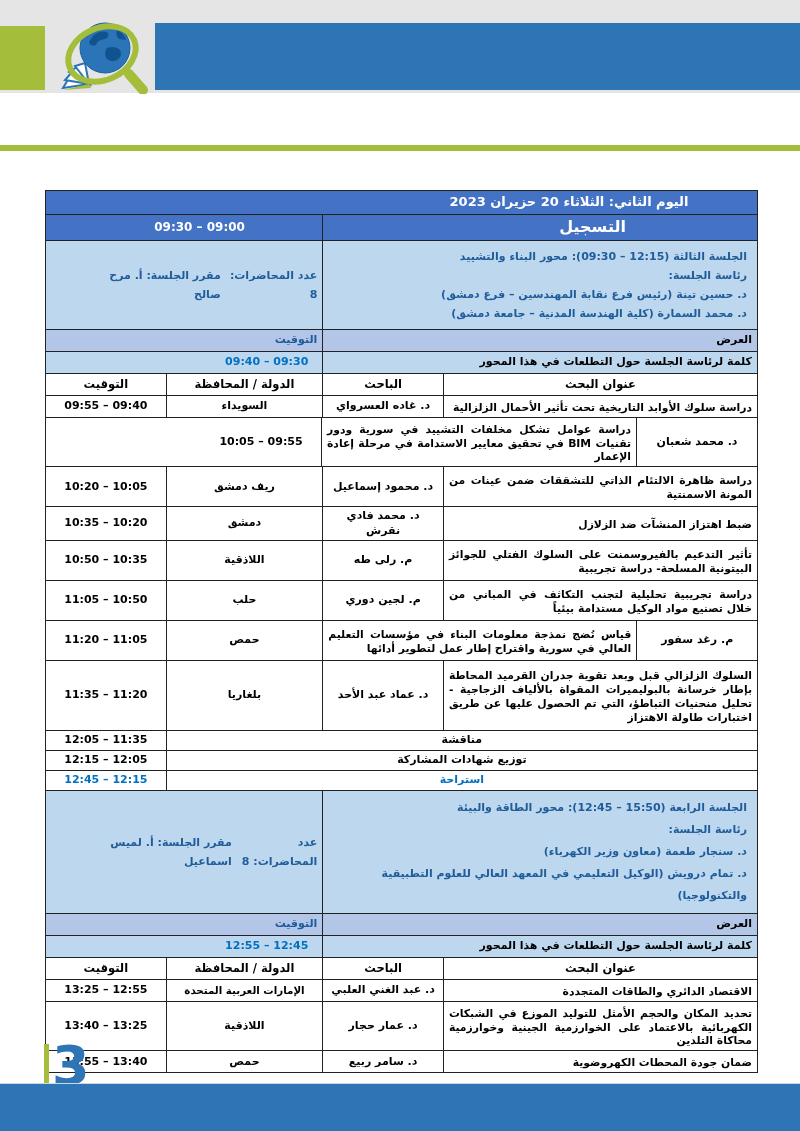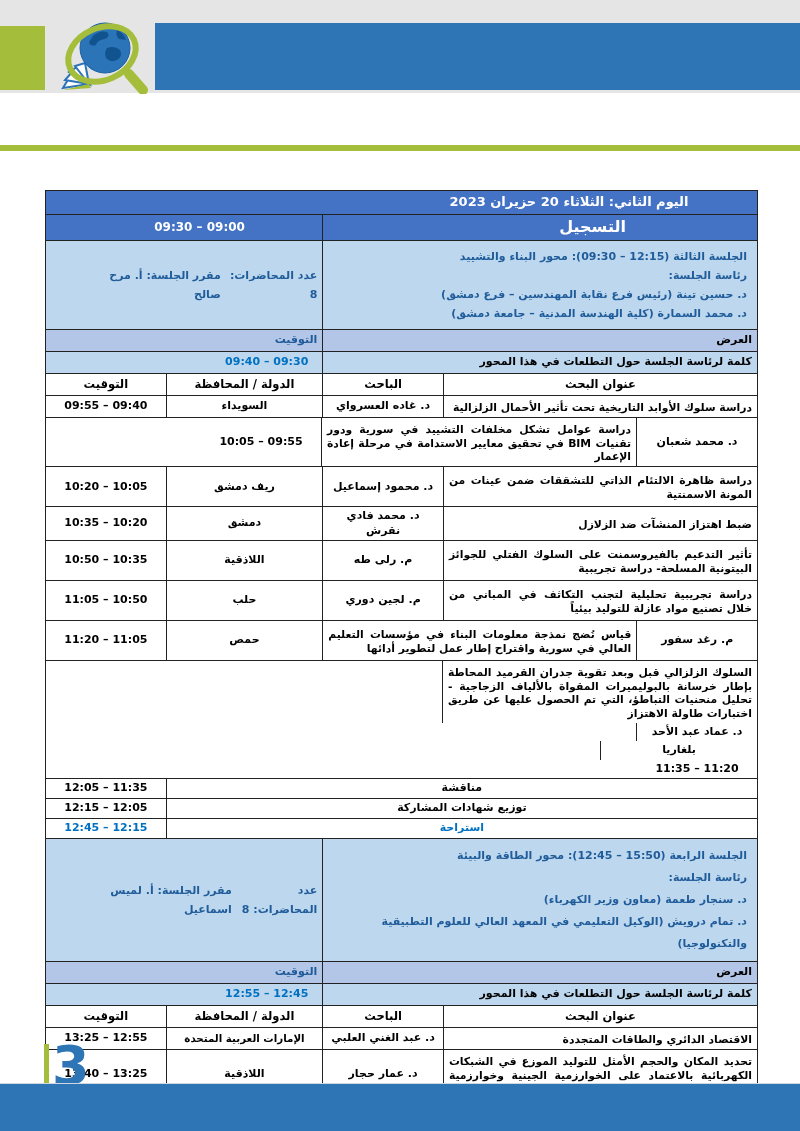--- a/index.html
+++ b/index.html
@@ -32,21 +32,21 @@
 
   .bg-dark{background:#4472C4;color:#fff;}
   .bg-light{background:#BDD7EE;}
   .bg-mid{background:#B4C6E7;}
   .txt-blue{color:#0070C0;}
   .txt-session{color:#1F5C99;}
 
   .h-daytitle{min-height:23px;} .h-reg{min-height:24px;}
   .h-block3{min-height:79px;}   .h-bar{min-height:22px;}
   .h-single{min-height:22px;}   .h-dbl{min-height:40px;}
-  .h-big{min-height:70px;flex-direction:column;}      .h-close{min-height:20px;}
+  .h-big{min-height:70px;}      .h-close{min-height:20px;}
   .h-block4{min-height:114px;}  .h-last{min-height:21px;}
 
   .day-title-cell{justify-content:center;text-align:center;font-size:13px;padding-left:340px;}
   .reg-label{justify-content:center;text-align:right;font-size:16px;padding-left:110px;}
   .reg-time{justify-content:center;font-size:12px;}
   .align-start{justify-content:flex-start;text-align:right;}
   .align-end-pad{justify-content:flex-start;text-align:right;padding-right:14px;}
   .research{font-size:10.8px;text-align:justify;line-height:1.28;display:block;padding-top:3px;}
   .block-lines{display:block;line-height:19px;padding:4px 5px;}
   .side-lines{display:flex;justify-content:center;text-align:right;line-height:19px;}
@@ -165,21 +165,21 @@
     <div class="trow h-dbl">
       <div class="c c-title">
           <span class="research">تأثير التدعيم بالفيروسمنت على السلوك الفتلي للجوائز البيتونية المسلحة- دراسة تجريبية</span>
         </div>
       <div class="c c-res">م. رلى طه</div>
       <div class="c c-loc">اللاذقية</div>
       <div class="c c-time">‪10:50 – 10:35‬</div>
     </div>
     <div class="trow h-dbl">
       <div class="c c-title">
-          <span class="research">دراسة تجريبية تحليلية لتجنب التكاثف في المباني من خلال تصنيع مواد عازلة للتوليد بيئياً</span>
+          <span class="research">دراسة تجريبية تحليلية لتجنب التكاثف في المباني من خلال تصنيع مواد الوكيل مستدامة بيئياً</span>
         </div>
       <div class="c c-res">م. لجين دوري</div>
       <div class="c c-loc">حلب</div>
       <div class="c c-time">‪11:05 – 10:50‬</div>
     </div>
     <div class="trow h-dbl">
       <div class="c c-res">م. رغد سفور</div>
       <div class="c c-title">
           <span class="research">قياس نُضج نمذجة معلومات البناء في مؤسسات التعليم العالي في سورية واقتراح إطار عمل لتطوير أدائها</span>
         </div>

